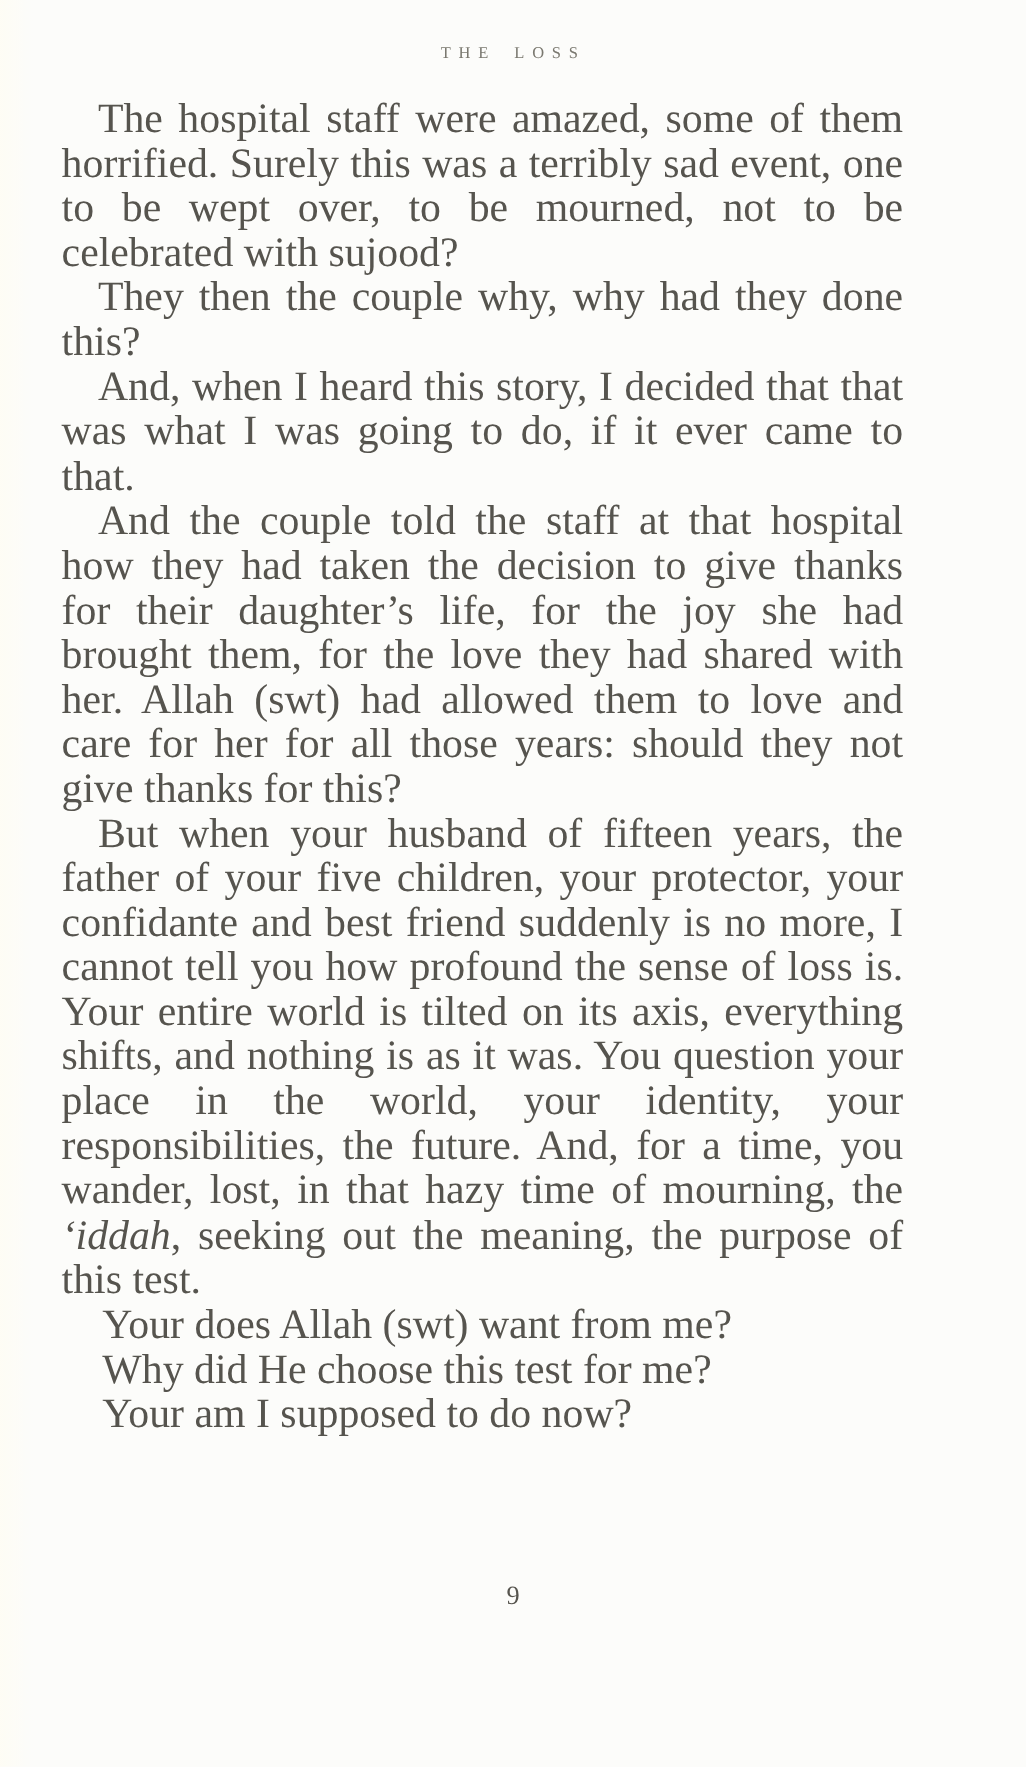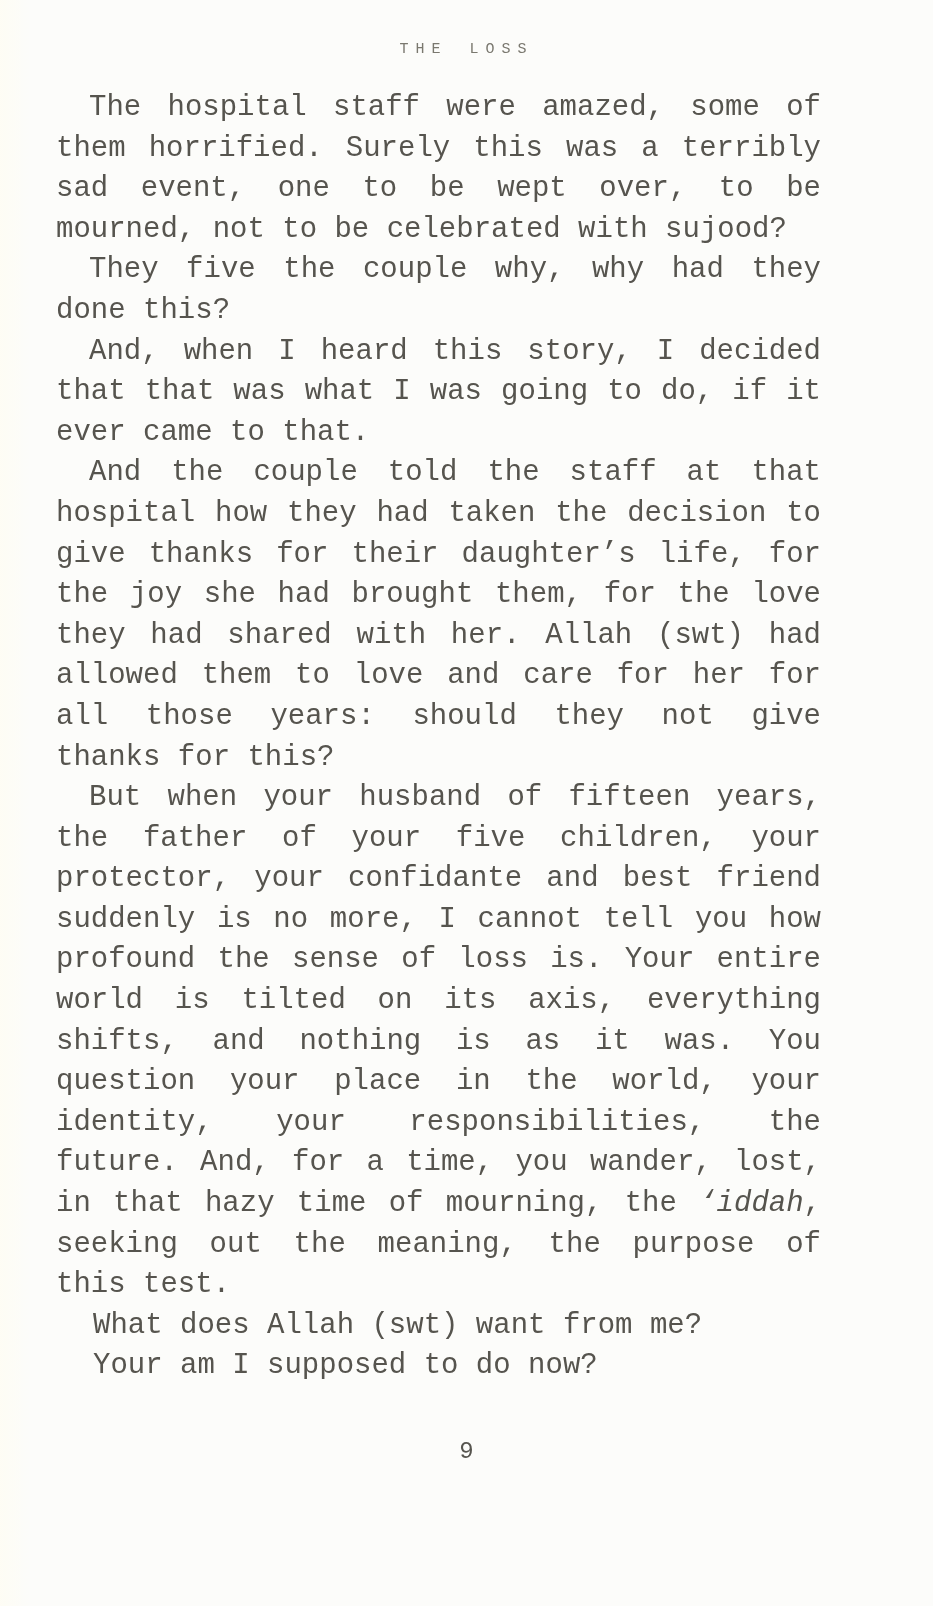--- a/index.html
+++ b/index.html
@@ -13,39 +13,38 @@
     font-family: "Liberation Serif", "DejaVu Serif", serif;
   }
   .page {
     position: relative;
     width: 933px;
     height: 1606px;
     overflow: hidden;
     background:
       linear-gradient(90deg, rgba(255,253,240,0.55) 0px, rgba(255,253,240,0) 30px),
       var(--background, #fcfcfa);
-    font-family: Liberation Mono, monospace;
   }
   .running-header {
     position: absolute;
     top: 41px;
     left: 0;
     width: 100%;
     text-align: center;
     font-size: 15px;
     letter-spacing: 7px;
     word-spacing: 6px;
     color: var(--header-text, #7a786f);
   }
   .text-block {
     position: absolute;
     left: 56px;
     top: 88px;
     width: 765px;
-    font-size: 29px;
+    font-size: 38px;
     line-height: 40.6px;
     color: var(--text, #56544e);
     text-align: justify;
     text-justify: inter-word;
   }
   p.para {
     margin: 0;
     padding: 0;
   }
   p.indent   { text-indent: 33px; }
@@ -68,22 +67,23 @@
   i { font-style: italic; }
 </style>
 </head>
 <body>
 
 <div class="page">
   <div class="running-header">THE LOSS</div>
 
   <div class="text-block">
       <p class="para indent"><span>The hospital staff were amazed, some of them horrified. Surely this was a terribly sad event, one to be wept over, to be mourned, not to be celebrated with sujood?</span></p>
-      <p class="para indent"><span>They five the couple why, why had they done this?</span></p>
+      <p class="para indent"><span>They then the couple why, why had they done this?</span></p>
       <p class="para indent"><span>And, when I heard this story, I decided that that was what I was going to do, if it ever came to that.</span></p>
       <p class="para indent"><span>And the couple told the staff at that hospital how they had taken the decision to give thanks for their daughter’s life, for the joy she had brought them, for the love they had shared with her. Allah (swt) had allowed them to love and care for her for all those years: should they not give thanks for this?</span></p>
       <p class="para indent"><span>But when your husband of fifteen years, the father of your five children, your protector, your confidante and best friend suddenly is no more, I cannot tell you how profound the sense of loss is. Your entire world is tilted on its axis, everything shifts, and nothing is as it was. You question your place in the world, your identity, your responsibilities, the future. And, for a time, you wander, lost, in that hazy time of mourning, the </span><i>‘iddah</i><span>, seeking out the meaning, the purpose of this test.</span></p>
-      <p class="para question gap-before"><span>What does Allah (swt) want from me?</span></p>
+      <p class="para question gap-before"><span>Your does Allah (swt) want from me?</span></p>
+      <p class="para question"><span>Why did He choose this test for me?</span></p>
       <p class="para question"><span>Your am I supposed to do now?</span></p>
     </div>
 
   <div class="page-number">9</div>
 </div>
 
 </body></html>

